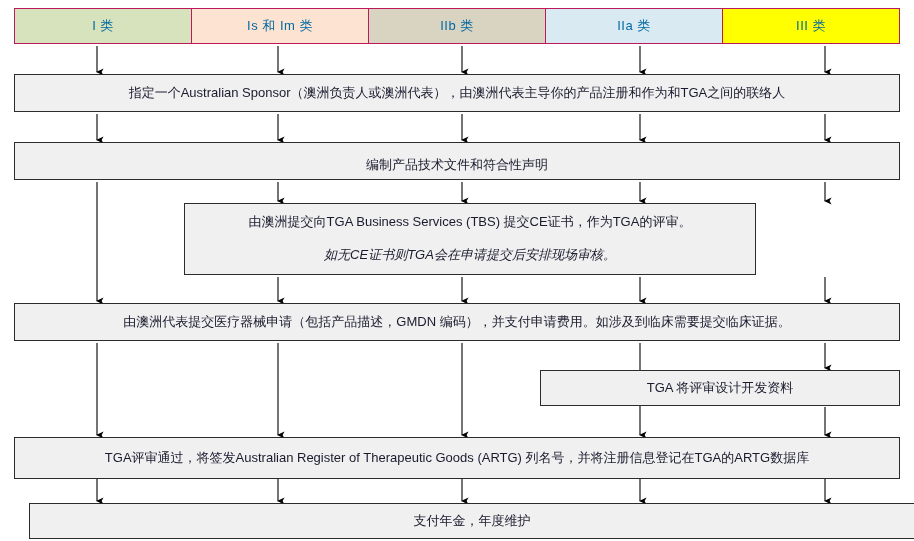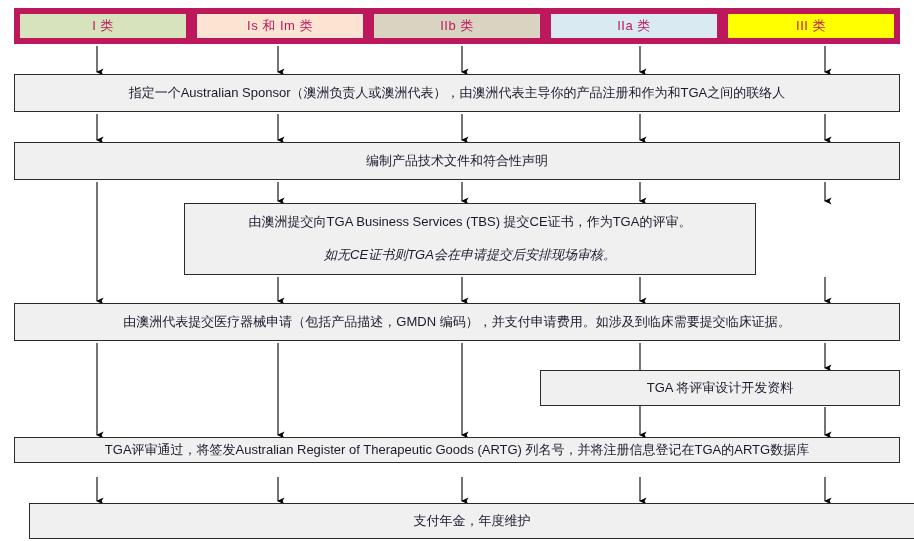--- a/index.html
+++ b/index.html
@@ -28,29 +28,29 @@
     position: absolute;
     left: 14px;
     top: 8px;
     width: 886px;
     height: 36px;
     display: flex;
     box-sizing: border-box;
   }
   .cat-cell {
     flex: 1 1 0;
-    border: 6px solid #be185d;
+    border: 1px solid #be185d;
     margin-left: -1px;
     display: flex;
     align-items: center;
     justify-content: center;
     font-size: 13px;
     letter-spacing: 0.5px;
     box-sizing: border-box;
-    color: #be185d;
+    color: #0369a1;
   }
   .cat-cell:first-child { margin-left: 0; }
 
   
   .box {
     position: absolute;
     box-sizing: border-box;
     border: 1px solid #2b2b2b;
     background: #f0f0f0;
     display: flex;
@@ -60,25 +60,25 @@
     font-size: 13px;
     line-height: 1.45;
     text-align: center;
     color: #1a1a2e;
     padding: 4px 6px;
   }
   .box .line { display: block; white-space: nowrap; }
   .box .line + .line { margin-top: 14px; font-style: italic; }
 
   #box-sponsor   { left: 14px;  top: 74px;  width: 886px; height: 38px; }
-  #box-techfile  { left: 14px;  top: 142px; width: 886px; height: 38px; }
+  #box-techfile  { left: 14px;  top: 142px; width: 886px; height: 38px; justify-content: flex-end; }
   #box-ce        { left: 184px; top: 203px; width: 572px; height: 72px; }
   #box-apply     { left: 14px;  top: 303px; width: 886px; height: 38px; }
   #box-design    { left: 540px; top: 370px; width: 360px; height: 36px; }
-  #box-artg      { left: 14px;  top: 437px; width: 886px; height: 26px; }
+  #box-artg      { left: 14px;  top: 437px; width: 886px; height: 42px; }
   #box-annual    { left: 14px;  top: 503px; width: 886px; height: 36px; margin-left: 15px; }
 
   
   #connectors {
     position: absolute;
     left: 0; top: 0;
     width: 914px; height: 541px;
     pointer-events: none;
   }
 </style>

